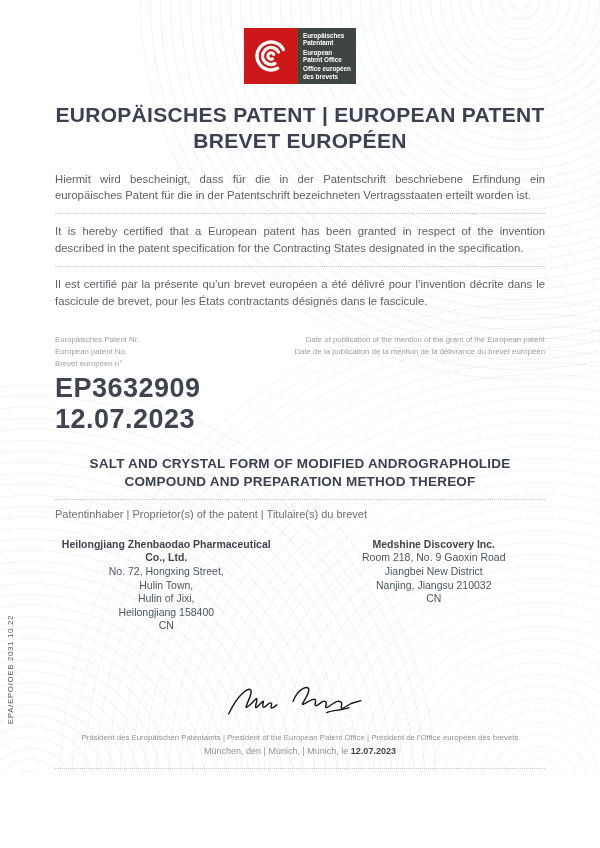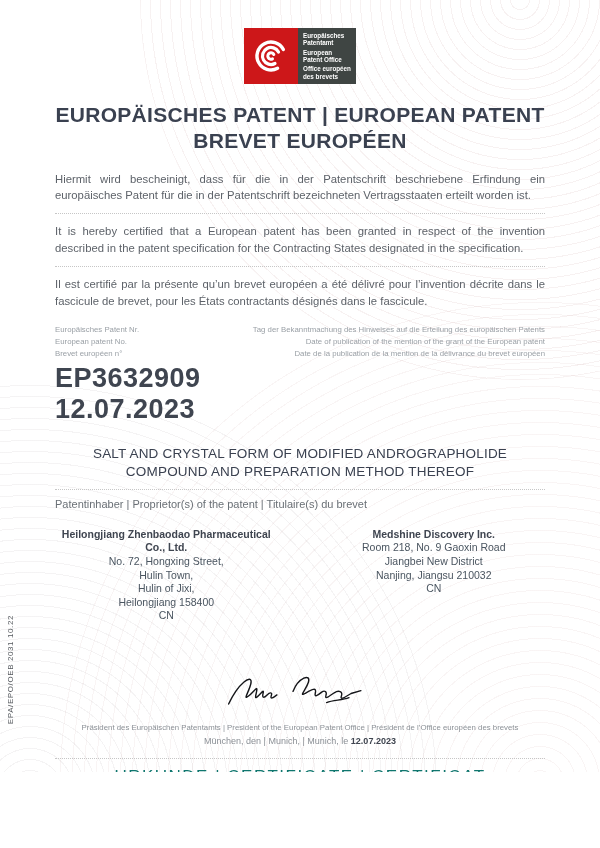--- a/index.html
+++ b/index.html
@@ -34,30 +34,30 @@
 
   
   .main-title { text-align:center; color:#3a4150; font-weight:800;
     font-size:21px; line-height:1.25; letter-spacing:.3px; margin-bottom:16px; }
 
   
   .cert-p { font-size:11.3px; color:#5d6269; line-height:1.5; text-align:justify; }
   .dotline { border-top:1px dotted #c6c6c6; margin:9px 0; }
 
   
-  .labels-row { display:flex; justify-content:space-between; margin-top:14px; }
+  .labels-row { display:flex; justify-content:space-between; margin-top:24px; }
   .labels-left { font-size:7.8px; color:#9aa0a6; line-height:1.5; }
   .labels-right { font-size:7.8px; color:#9aa0a6; line-height:1.5; text-align:right; max-width:330px; }
 
   
   .num-row { display:flex; justify-content:space-between; align-items:baseline; margin-top:4px;flex-direction:column; }
   .patent-number, .grant-date { font-size:27px; font-weight:bold; color:#3f4550; letter-spacing:.5px; }
 
   
-  .inv-title { margin:20px auto 0; text-align:center; font-size:13.5px; font-weight:normal;
+  .inv-title { margin:20px auto 0; text-align:center; font-size:13.5px; font-weight:bold;
     color:#3a4150; line-height:1.35; max-width:480px; letter-spacing:.2px; }
   .prop-heading { text-align:left; font-size:11px; color:#6a7076; margin-top:8px; }
 
   
   .props { display:flex; justify-content:space-between; margin-top:18px;gap:45px; }
   .prop { width:46%; text-align:center; font-size:10.5px; line-height:1.3; color:#4a5560; }
   .prop .pname { font-weight:bold; color:#3f4550; max-width:230px; margin:0 auto; }
 
   
   .sig-block { margin-top:46px; text-align:center; }
@@ -127,21 +127,20 @@
     <div class="dotline"></div>
     <p class="cert-p">Il est certifié par la présente qu’un brevet européen a été délivré pour l’invention décrite dans le fascicule de brevet, pour les États contractants désignés dans le fascicule.</p>
 
     <div class="labels-row">
       <div class="labels-left">
         <div>Europäisches Patent Nr.</div>
         <div>European patent No.</div>
         <div>Brevet européen n°</div>
       </div>
       <div class="labels-right">
-        <div>Tag der Bekanntmachung des Hinweises auf die Erteilung des europäischen Patents</div>
         <div>Date of publication of the mention of the grant of the European patent</div>
         <div>Date de la publication de la mention de la délivrance du brevet européen</div>
       </div>
     </div>
 
     <div class="num-row">
       <div class="patent-number">EP3632909</div>
       <div class="grant-date">12.07.2023</div>
     </div>
 

